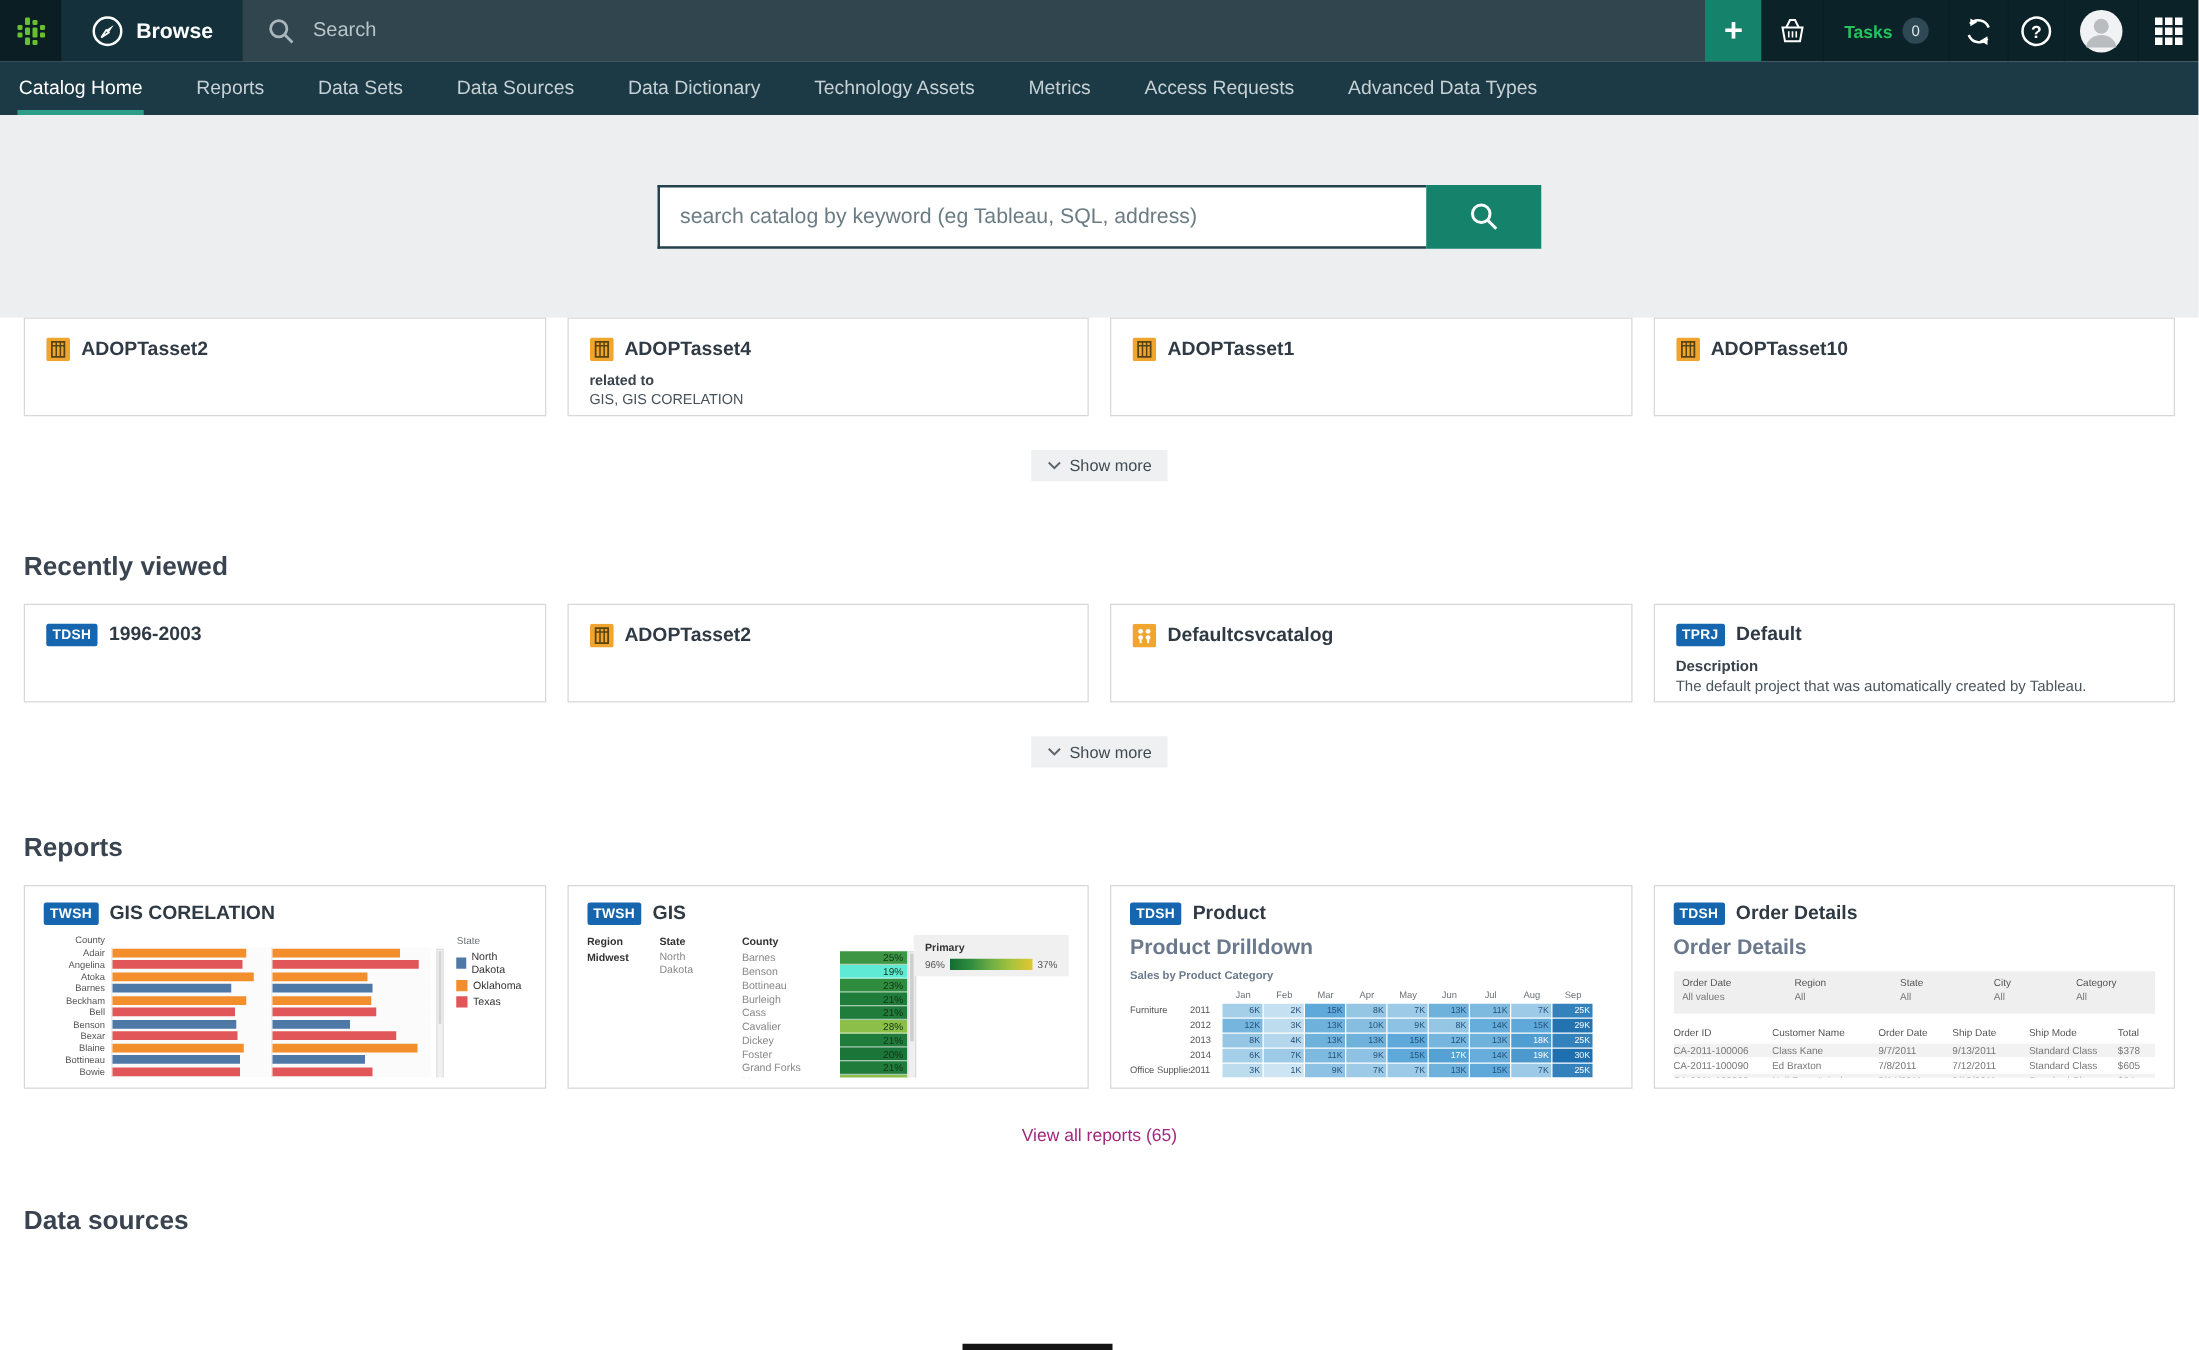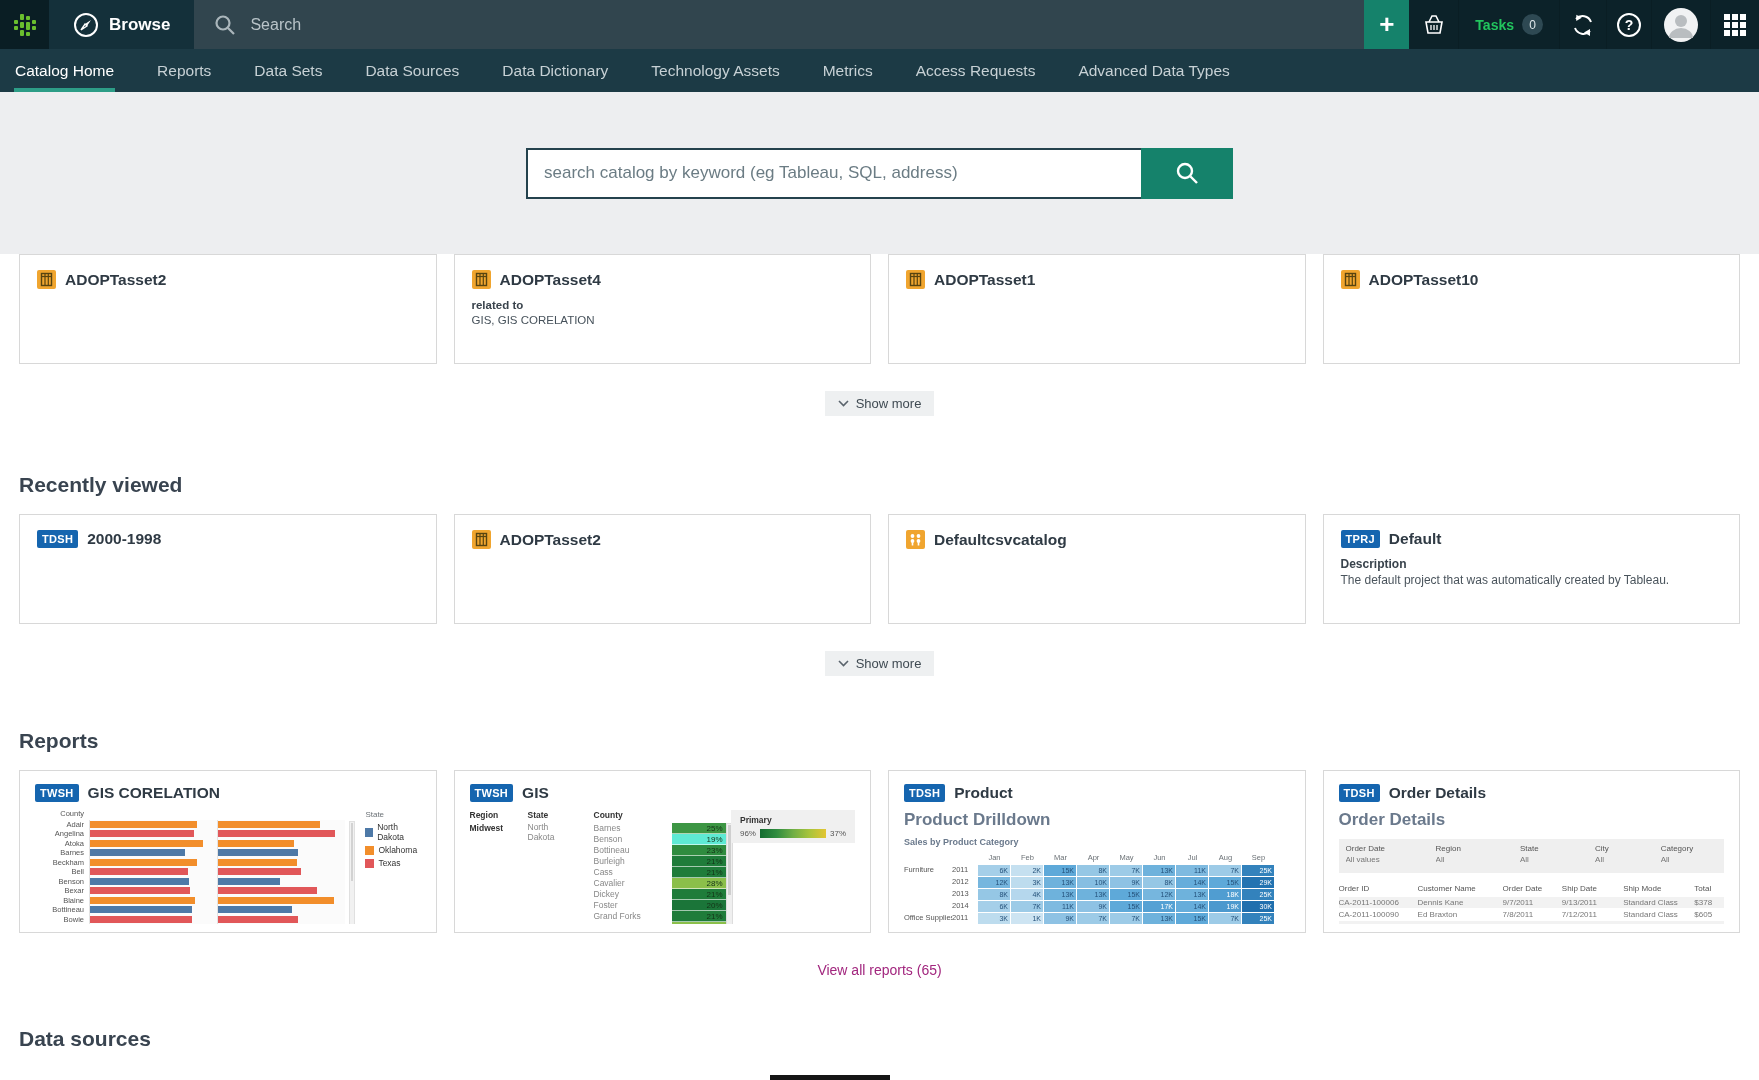--- a/index.html
+++ b/index.html
@@ -44,21 +44,21 @@
 
   
   .content { padding:0 19px; }
   .section-title { font-size:21px; font-weight:bold; color:#394450; }
   .t-datasets { margin-top:29px; margin-bottom:17px; }
   .t-recent   { margin-top:57px; margin-bottom:17px; }
   .t-reports  { margin-top:53px; margin-bottom:17px; }
   .t-sources  { margin-top:49px; }
 
   .cards { display:grid; grid-template-columns:repeat(4,1fr); gap:17px; }
-  .card { background:#fff; border:1px solid #d8d8d8; padding:15px 17px; height:110px; overflow:hidden; cursor:pointer; }
+  .card { background:#fff; border:1px solid #d8d8d8; padding:15px 17px; height:79px; overflow:hidden; cursor:pointer; }
   .card-head { display:flex; align-items:center; gap:9px; }
   .card-title { font-size:15.5px; font-weight:bold; color:#2f3a44; white-space:nowrap; }
   .badge { display:inline-block; background:#1565af; color:#fff; font-size:11px; font-weight:bold; padding:3px 5px; border-radius:2px; letter-spacing:.3px; }
   .card-sub { margin-top:9px; font-size:11.5px; color:#47525b; line-height:1.3; }
   .card-sub b { color:#39434c; }
   .desc-label { font-size:12px; font-weight:bold; color:#39434c; margin-top:9px; }
   .desc-text { font-size:12px; color:#4a545c; margin-top:2px; }
 
   .show-more { display:flex; align-items:center; gap:7px; margin:27px auto 0; background:#eef0f1; border:none; padding:5px 13px; font-size:13px; color:#3f4a52; cursor:pointer; font-family:"Liberation Sans", sans-serif; }
 
@@ -287,21 +287,21 @@
           <polyline points="1,1 5.5,5.5 10,1" fill="none" stroke="#5a646c" stroke-width="1.6"></polyline>
         </svg>
         <span>Show more</span>
       </button>
 
     <h2 class="section-title t-recent">Recently viewed</h2>
     <div class="cards" id="recent-cards">
         <div class="card">
           <div class="card-head">
             <span class="badge">TDSH</span>
-            <span class="card-title">2000-1998</span>
+            <span class="card-title">1996-2003</span>
           </div>
         </div>
         <div class="card">
           <div class="card-head">
             <svg width="19" height="19" viewBox="0 0 19 19">
               <rect width="19" height="19" rx="2" fill="#f0a52f"></rect>
               <rect x="4.5" y="3.5" width="10" height="12" fill="none" stroke="#584410" stroke-width="1.4"></rect>
               <line x1="8" y1="3.5" x2="8" y2="15.5" stroke="#584410" stroke-width="1.2"></line>
               <line x1="11.3" y1="3.5" x2="11.3" y2="15.5" stroke="#584410" stroke-width="1.2"></line>
               <line x1="4.5" y1="6.5" x2="14.5" y2="6.5" stroke="#584410" stroke-width="1.2"></line>
@@ -655,21 +655,21 @@
                 <div class="to-hrow">
                   <div class="to-cell" style="width: 80px;">Order ID</div>
                   <div class="to-cell" style="width: 86px;">Customer Name</div>
                   <div class="to-cell" style="width: 60px;">Order Date</div>
                   <div class="to-cell" style="width: 62px;">Ship Date</div>
                   <div class="to-cell" style="width: 72px;">Ship Mode</div>
                   <div class="to-cell" style="width: 30px;">Total</div>
                 </div>
                 <div class="to-row">
                   <div class="to-cell" style="width: 80px;">CA-2011-100006</div>
-                  <div class="to-cell" style="width: 86px;">Dennis Kane</div>
+                  <div class="to-cell" style="width: 86px;">Class Kane</div>
                   <div class="to-cell" style="width: 60px;">9/7/2011</div>
                   <div class="to-cell" style="width: 62px;">9/13/2011</div>
                   <div class="to-cell" style="width: 72px;">Standard Class</div>
                   <div class="to-cell" style="width: 30px;">$378</div>
                 </div>
                 <div class="to-row">
                   <div class="to-cell" style="width: 80px;">CA-2011-100090</div>
                   <div class="to-cell" style="width: 86px;">Ed Braxton</div>
                   <div class="to-cell" style="width: 60px;">7/8/2011</div>
                   <div class="to-cell" style="width: 62px;">7/12/2011</div>

